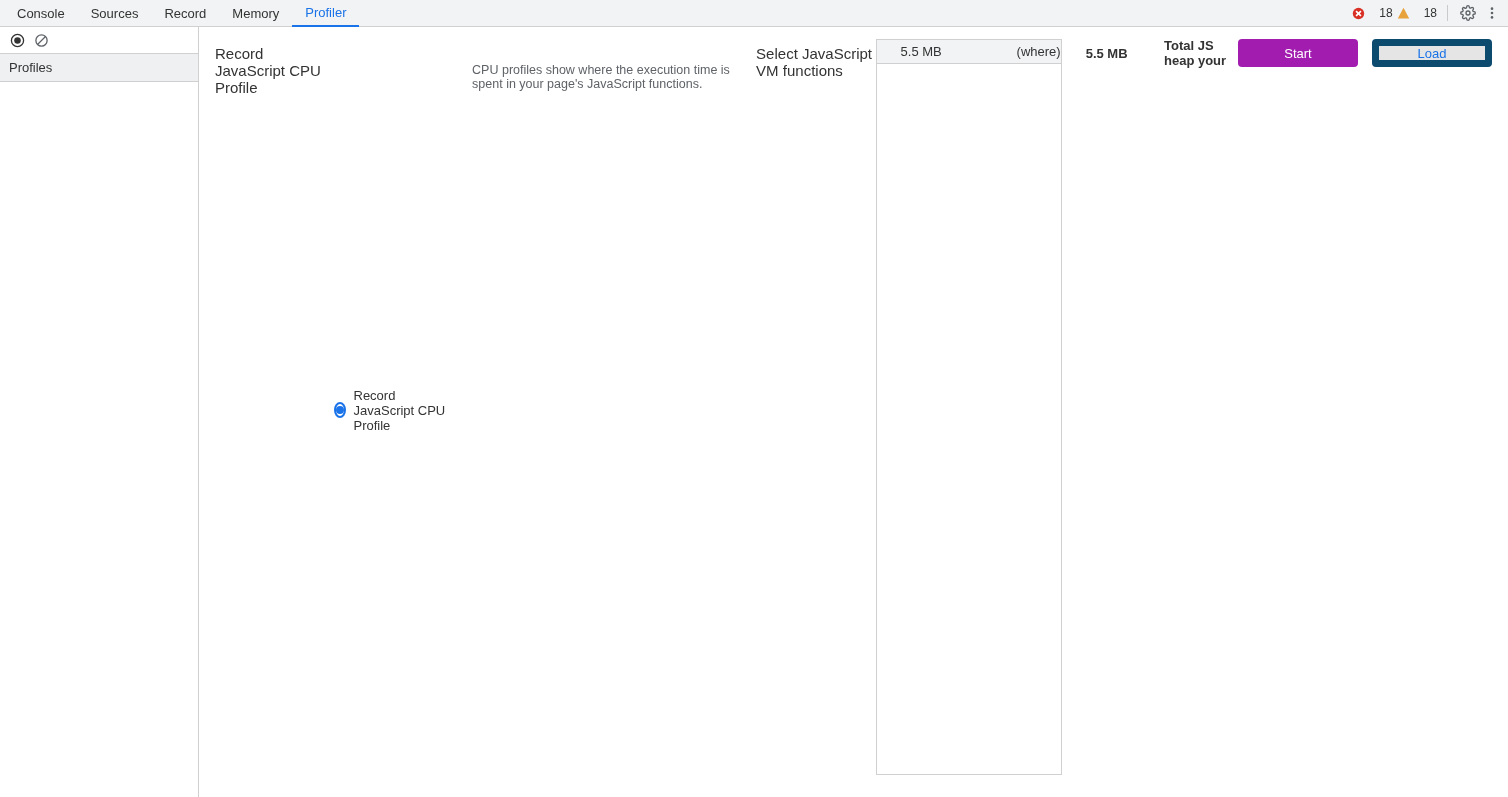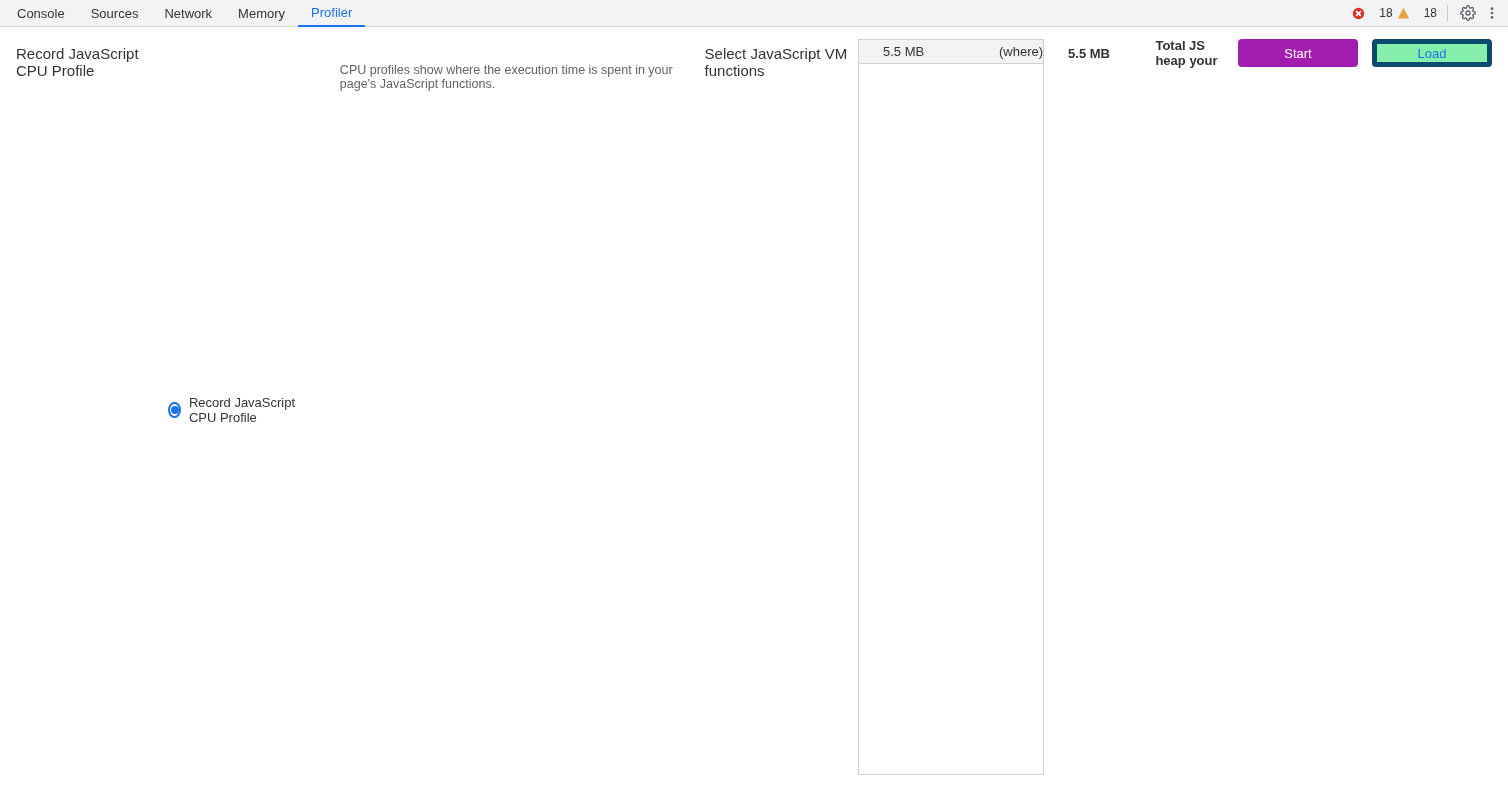--- a/index.html
+++ b/index.html
@@ -209,32 +209,32 @@
   align-items: center;
   justify-content: center;
   cursor: pointer;
   border: 1px solid transparent;
 }
 .btn-primary {
   background: #a21caf;
   color: #fff;
 }
 .btn-secondary {
-  background: #86efac;
+  background: #e5e5e5;
   color: #1a73e8;
-  border: 5px solid #0c4a6e;
+  border: 7px solid #0c4a6e;
 }
 </style>
 </head>
 <body>
 
 <div class="tab-bar">
   <div class="tab">Console</div>
   <div class="tab">Sources</div>
-  <div class="tab">Network</div>
+  <div class="tab">Record</div>
   <div class="tab">Memory</div>
   <div class="tab active">Profiler</div>
   <div class="tab-spacer"></div>
   <div class="status-group">
     <div class="status-item">
       <svg class="icon-svg" width="13" height="13" viewBox="0 0 16 16">
           <circle cx="8" cy="8" r="7" fill="#d93025"></circle>
           <path d="M5 5 L11 11 M11 5 L5 11" stroke="#fff" stroke-width="2"></path>
         </svg>
       <span>18</span>
@@ -256,20 +256,37 @@
       <svg class="icon-svg" width="14" height="14" viewBox="0 0 16 16" fill="#5f6368">
           <circle cx="8" cy="3" r="1.5"></circle>
           <circle cx="8" cy="8" r="1.5"></circle>
           <circle cx="8" cy="13" r="1.5"></circle>
         </svg>
     </div>
   </div>
 </div>
 
 <div class="main-split">
+  <div class="sidebar">
+    <div class="sidebar-toolbar">
+      <div class="tb-btn">
+        <svg class="icon-svg" width="15" height="15" viewBox="0 0 16 16">
+            <circle cx="8" cy="8" r="6.5" fill="none" stroke="#333" stroke-width="1.4"></circle>
+            <circle cx="8" cy="8" r="3.5" fill="#333"></circle>
+          </svg>
+      </div>
+      <div class="tb-btn">
+        <svg class="icon-svg" width="15" height="15" viewBox="0 0 16 16">
+            <circle cx="8" cy="8" r="6" fill="none" stroke="#5f6368" stroke-width="1.4"></circle>
+            <line x1="4" y1="12" x2="12" y2="4" stroke="#5f6368" stroke-width="1.4"></line>
+          </svg>
+      </div>
+    </div>
+    <div class="sidebar-section-header">Profiles</div>
+  </div>
 
   <div class="content">
     <div class="section-title">Record JavaScript CPU Profile</div>
 
     <div class="radio-row">
       <div class="radio-outer">
         <div class="radio-inner"></div>
       </div>
       <div class="radio-label">Record JavaScript CPU Profile</div>
     </div>

